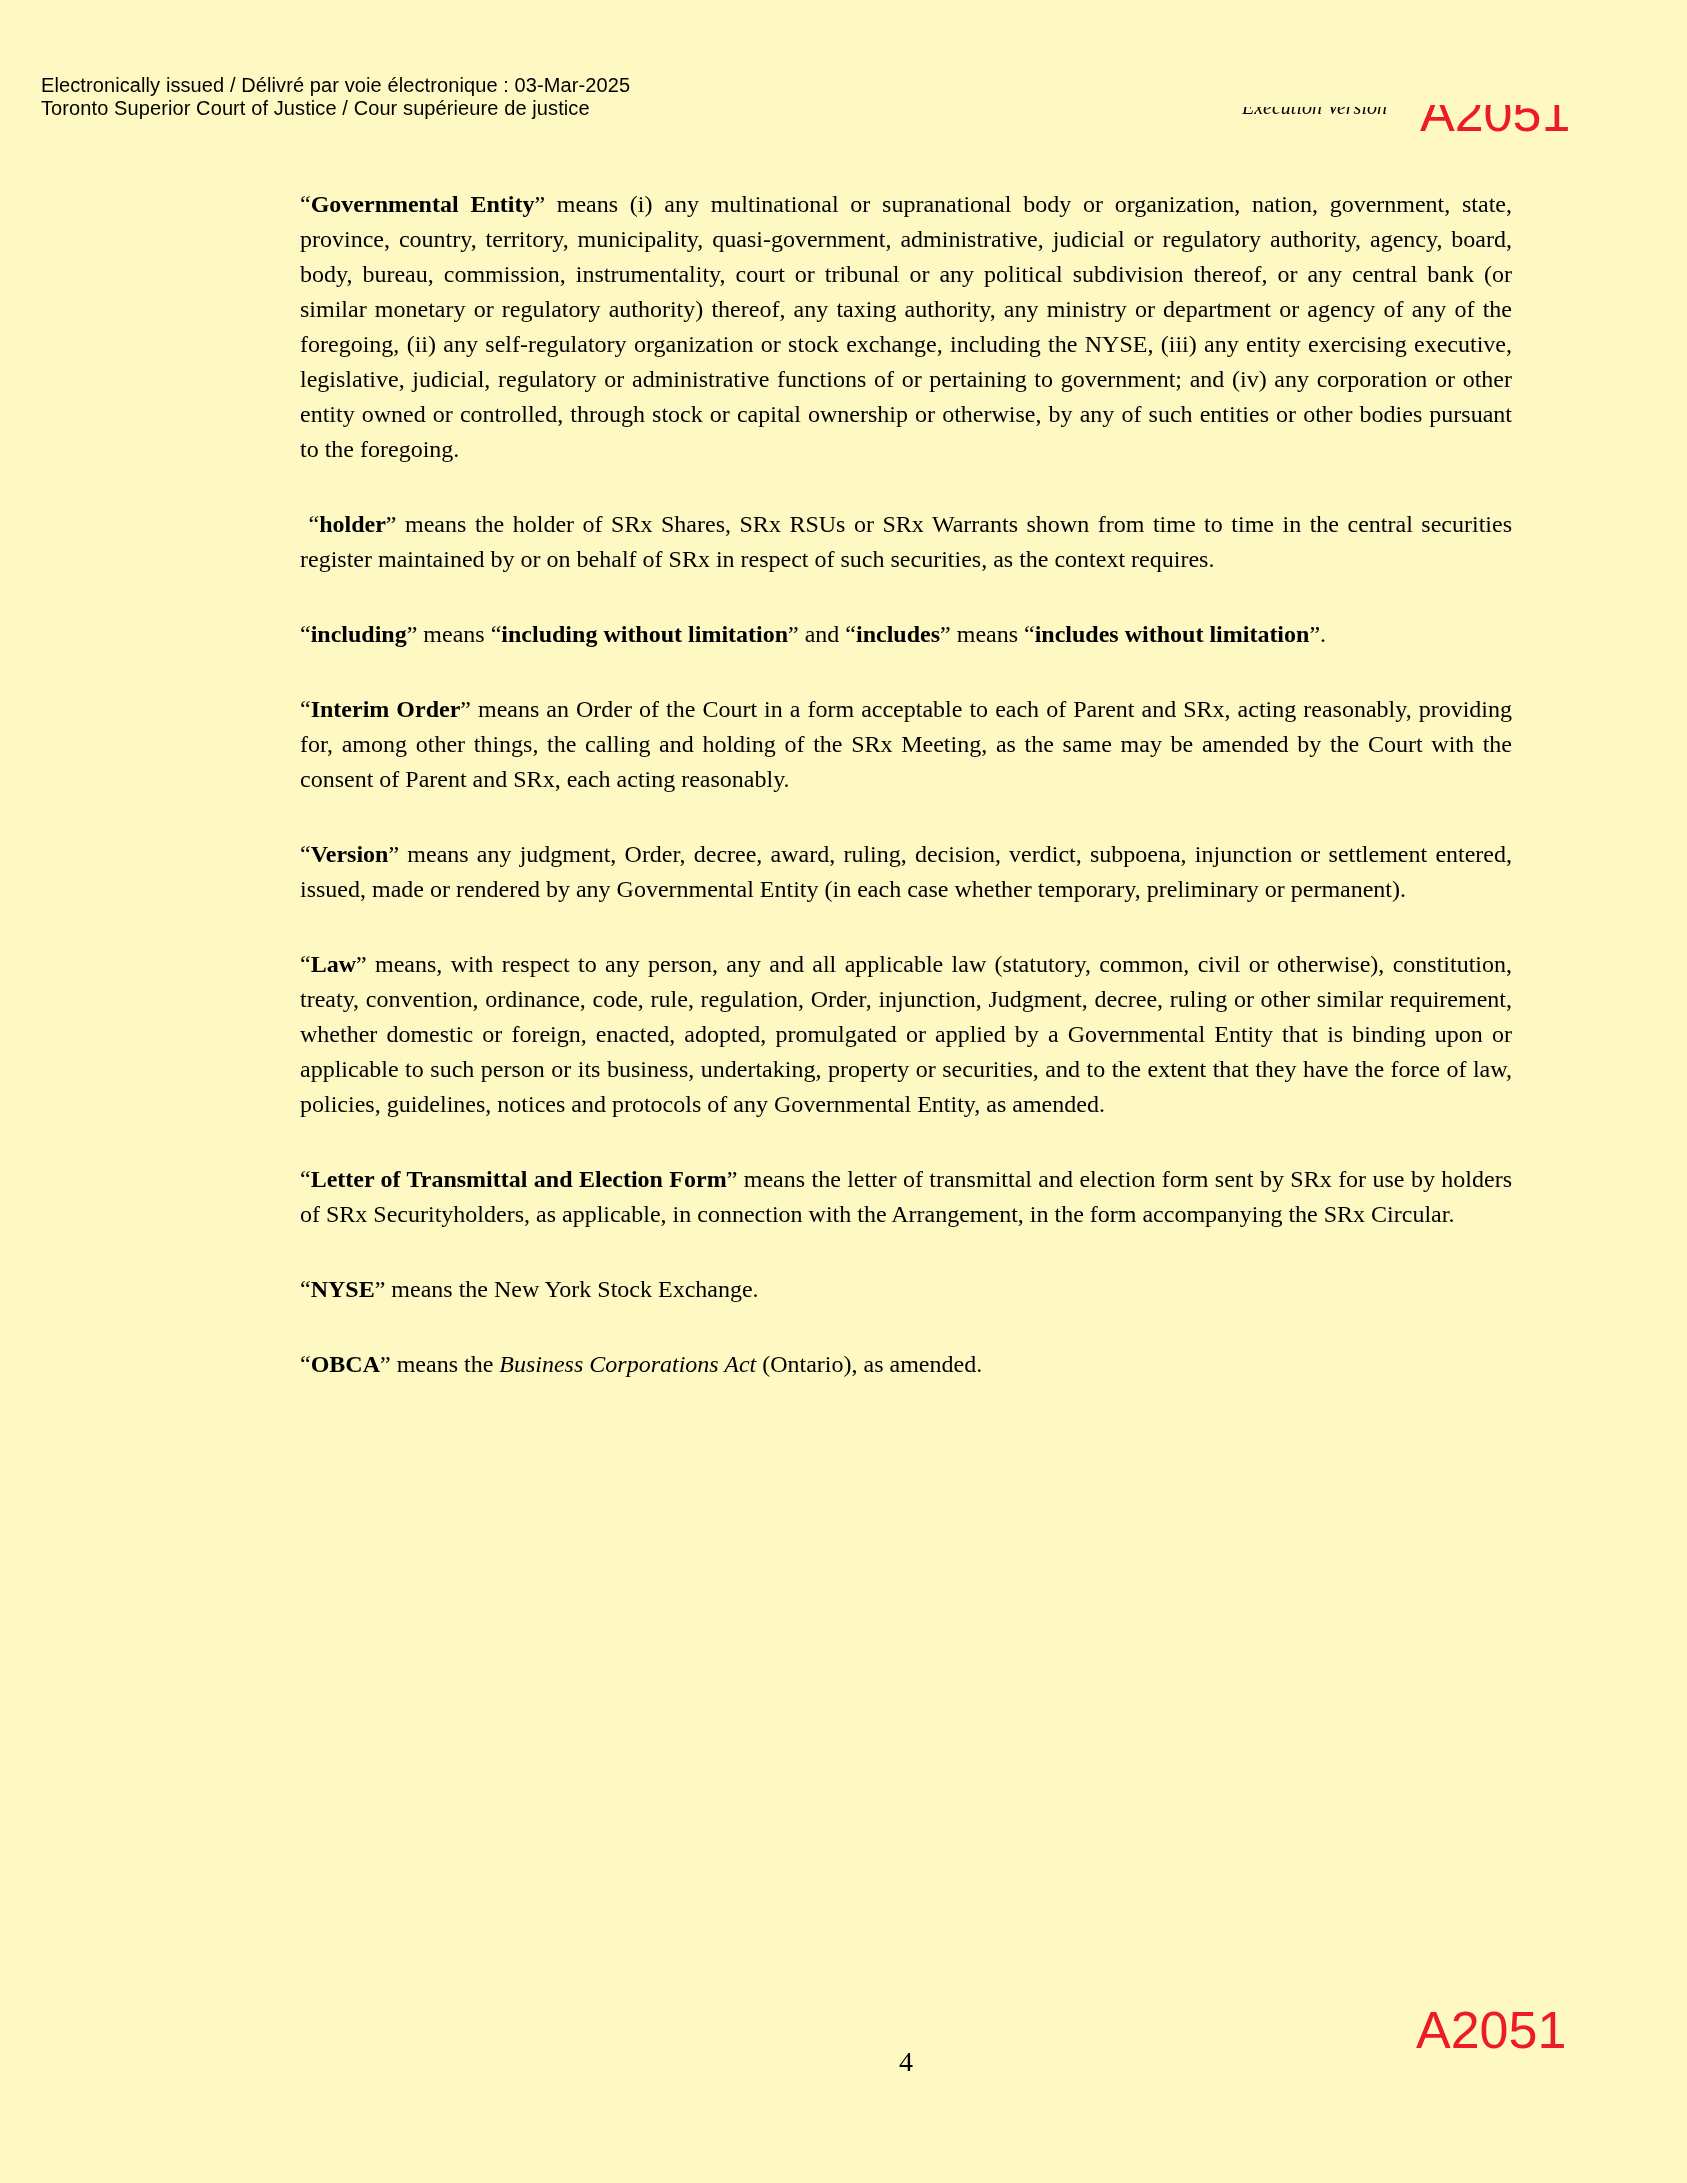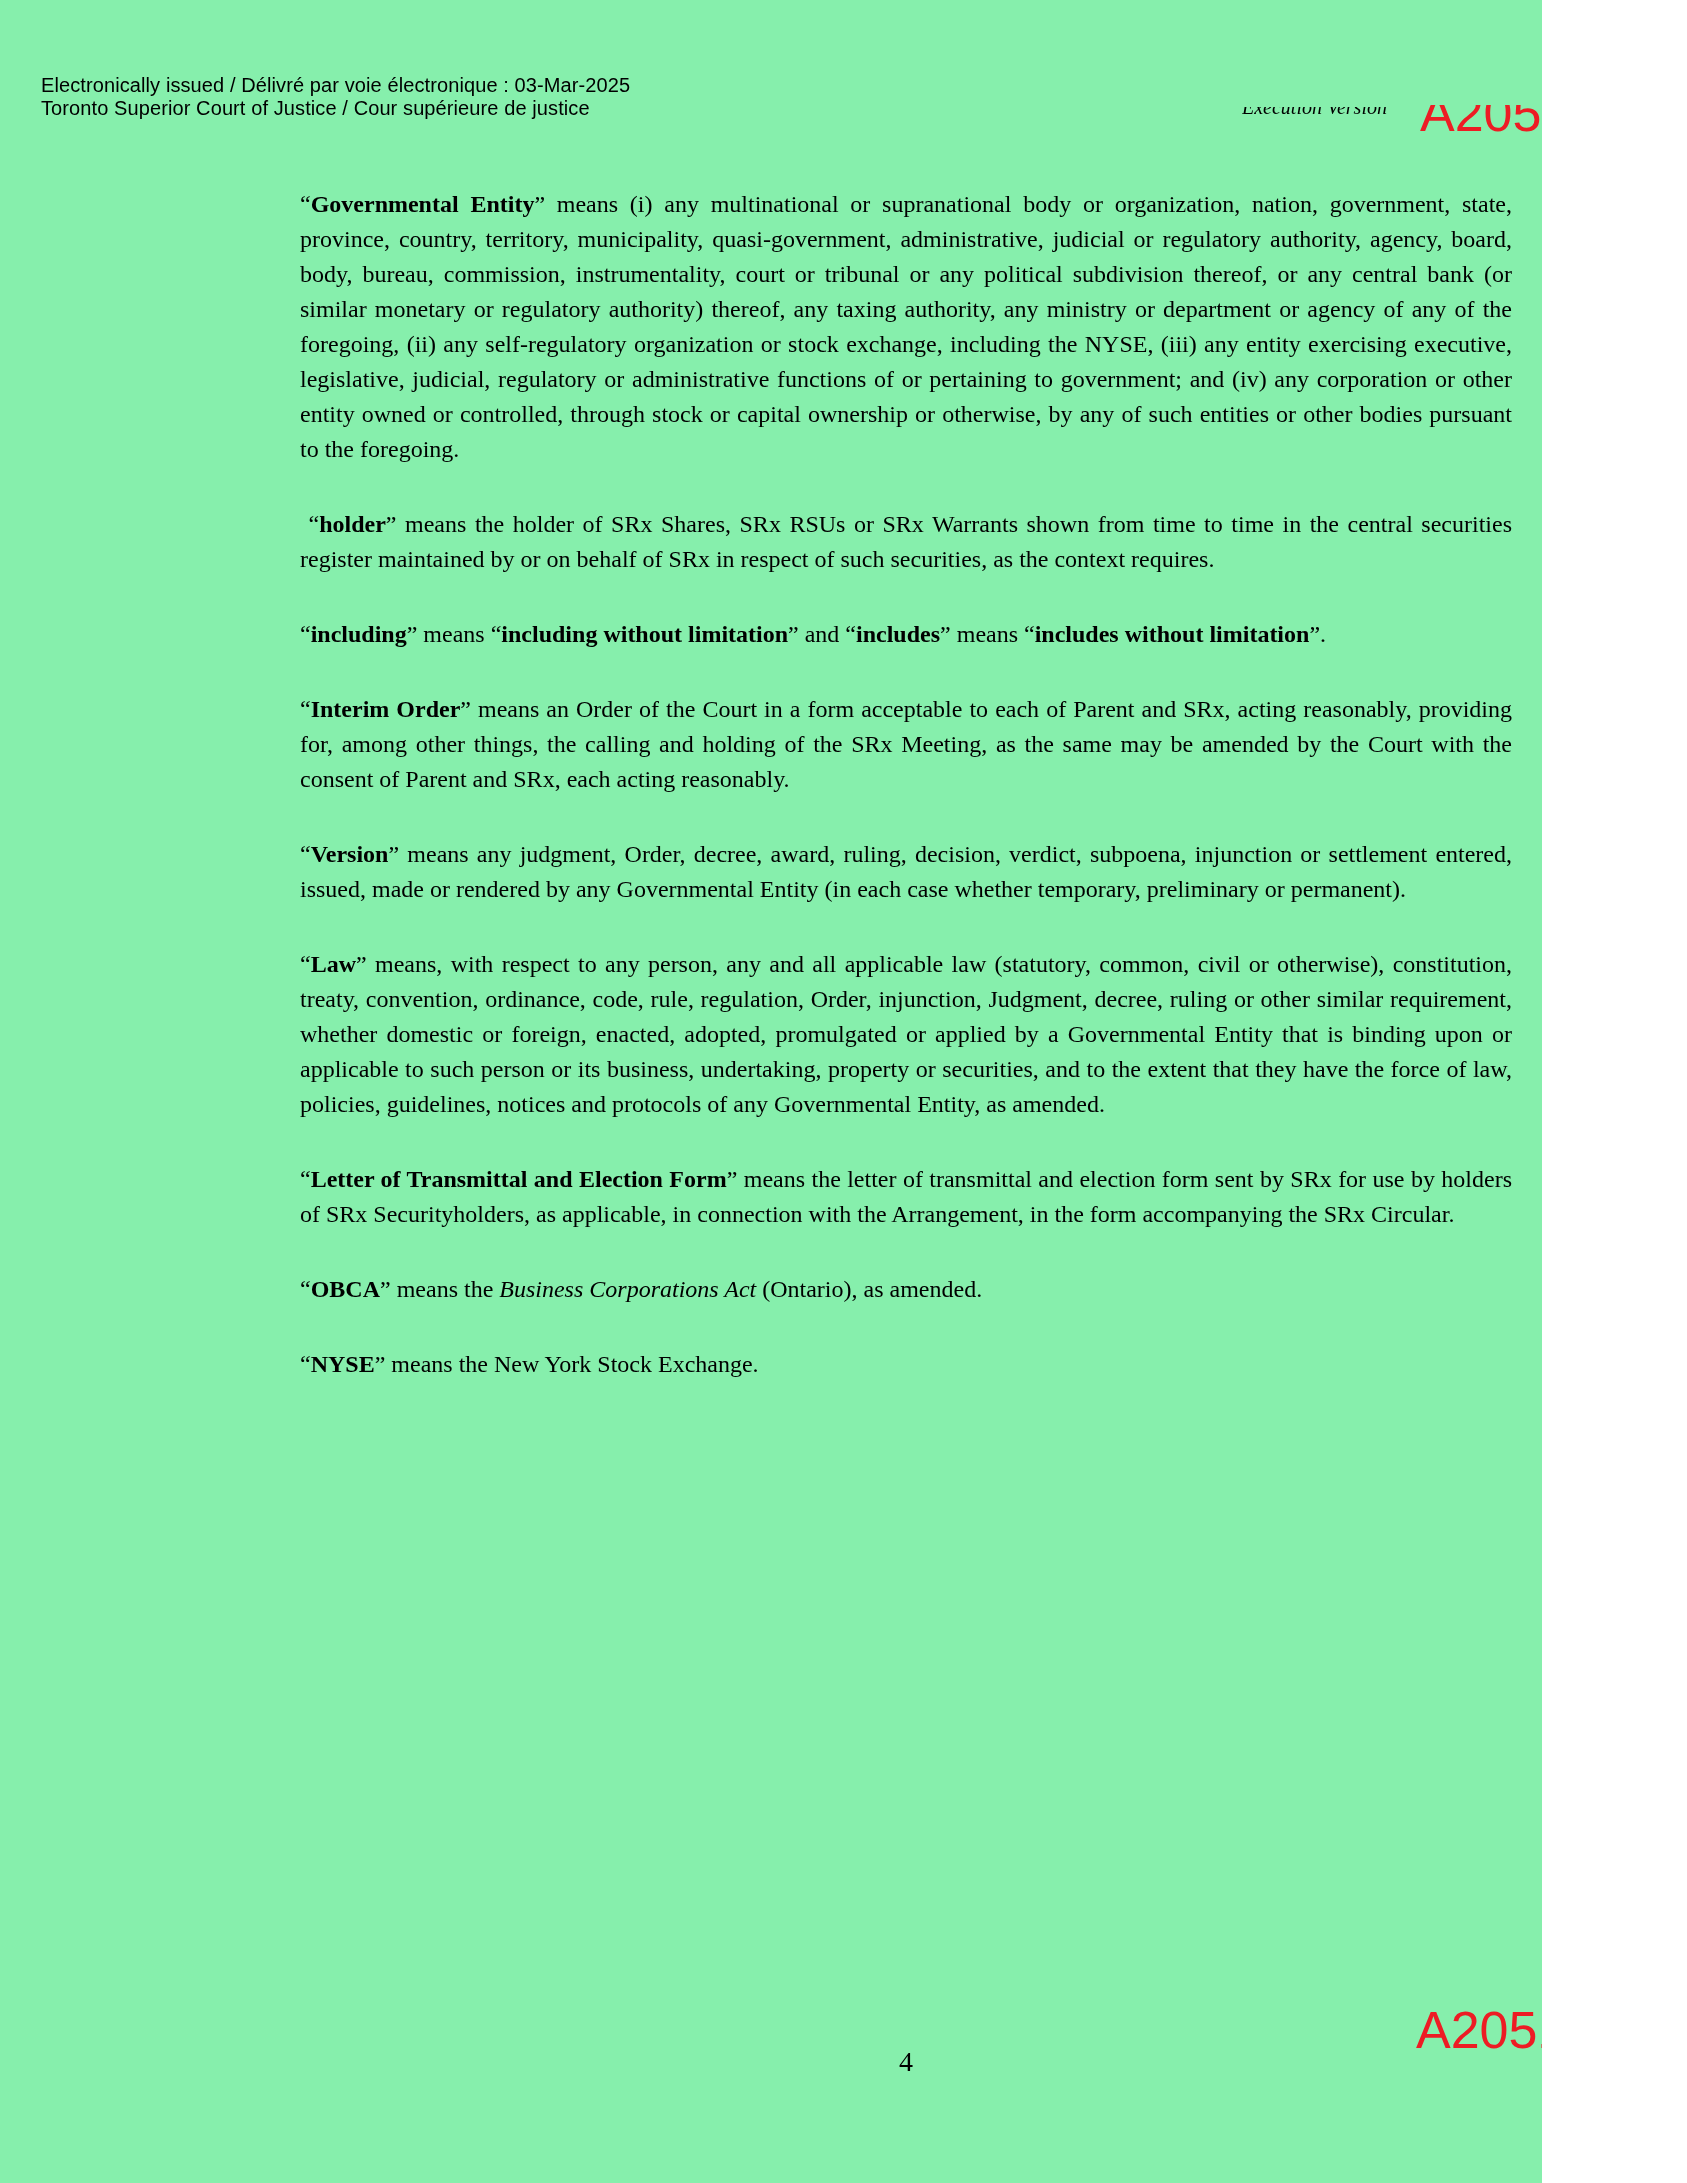--- a/index.html
+++ b/index.html
@@ -1,20 +1,20 @@
 <!DOCTYPE html>
 <html style="--stamp-color: #ed1c24;font-size:10.6px"><head>
 <meta charset="utf-8">
 <style>
   html,body{margin:0;padding:0;background:#fff;}
   .page{
     position:relative;
-    width:1542px;
+    width:1687px;
     height:2183px;
-    background:#86efac;
+    background:#fef9c3;
     overflow:hidden;
     font-family:"Liberation Serif", serif;
     color:#000;
   }
   
   .hdr-left{
     position:absolute;
     left:41px; top:74px;
     font-family:"Liberation Sans", sans-serif;
     font-size:20px;
@@ -111,22 +111,22 @@
   </div>
 
   <main class="bodytext">
     <p><span>“</span><span class="b">Governmental Entity</span><span>” means (i) any multinational or supranational body or organization, nation, government, state, province, country, territory, municipality, quasi-government, administrative, judicial or regulatory authority, agency, board, body, bureau, commission, instrumentality, court or tribunal or any political subdivision thereof, or any central bank (or similar monetary or regulatory authority) thereof, any taxing authority, any ministry or department or agency of any of the foregoing, (ii) any self-regulatory organization or stock exchange, including the NYSE, (iii) any entity exercising executive, legislative, judicial, regulatory or administrative functions of or pertaining to government; and (iv) any corporation or other entity owned or controlled, through stock or capital ownership or otherwise, by any of such entities or other bodies pursuant to the foregoing.</span></p>
     <p><span>&nbsp;“</span><span class="b">holder</span><span>” means the holder of SRx Shares, SRx RSUs or SRx Warrants shown from time to time in the central securities register maintained by or on behalf of SRx in respect of such securities, as the context requires.</span></p>
     <p><span>“</span><span class="b">including</span><span>” means “</span><span class="b">including without limitation</span><span>” and “</span><span class="b">includes</span><span>” means “</span><span class="b">includes without limitation</span><span>”.</span></p>
     <p><span>“</span><span class="b">Interim Order</span><span>” means an Order of the Court in a form acceptable to each of Parent and SRx, acting reasonably, providing for, among other things, the calling and holding of the SRx Meeting, as the same may be amended by the Court with the consent of Parent and SRx, each acting reasonably.</span></p>
     <p><span>“</span><span class="b">Version</span><span>” means any judgment, Order, decree, award, ruling, decision, verdict, subpoena, injunction or settlement entered, issued, made or rendered by any Governmental Entity (in each case whether temporary, preliminary or permanent).</span></p>
     <p><span>“</span><span class="b">Law</span><span>” means, with respect to any person, any and all applicable law (statutory, common, civil or otherwise), constitution, treaty, convention, ordinance, code, rule, regulation, Order, injunction, Judgment, decree, ruling or other similar requirement, whether domestic or foreign, enacted, adopted, promulgated or applied by a Governmental Entity that is binding upon or applicable to such person or its business, undertaking, property or securities, and to the extent that they have the force of law, policies, guidelines, notices and protocols of any Governmental Entity, as amended.</span></p>
     <p><span>“</span><span class="b">Letter of Transmittal and Election Form</span><span>” means the letter of transmittal and election form sent by SRx for use by holders of SRx Securityholders, as applicable, in connection with the Arrangement, in the form accompanying the SRx Circular.</span></p>
+    <p><span>“</span><span class="b">NYSE</span><span>” means the New York Stock Exchange.</span></p>
     <p><span>“</span><span class="b">OBCA</span><span>” means the </span><span class="i">Business Corporations Act</span><span> (Ontario), as amended.</span></p>
-    <p><span>“</span><span class="b">NYSE</span><span>” means the New York Stock Exchange.</span></p>
   </main>
 
   <div class="pagenum">4</div>
 
   <div class="stamp-bottom">
     <span class="stamp-glyph">A2051</span>
   </div>
 
 </div>
 

